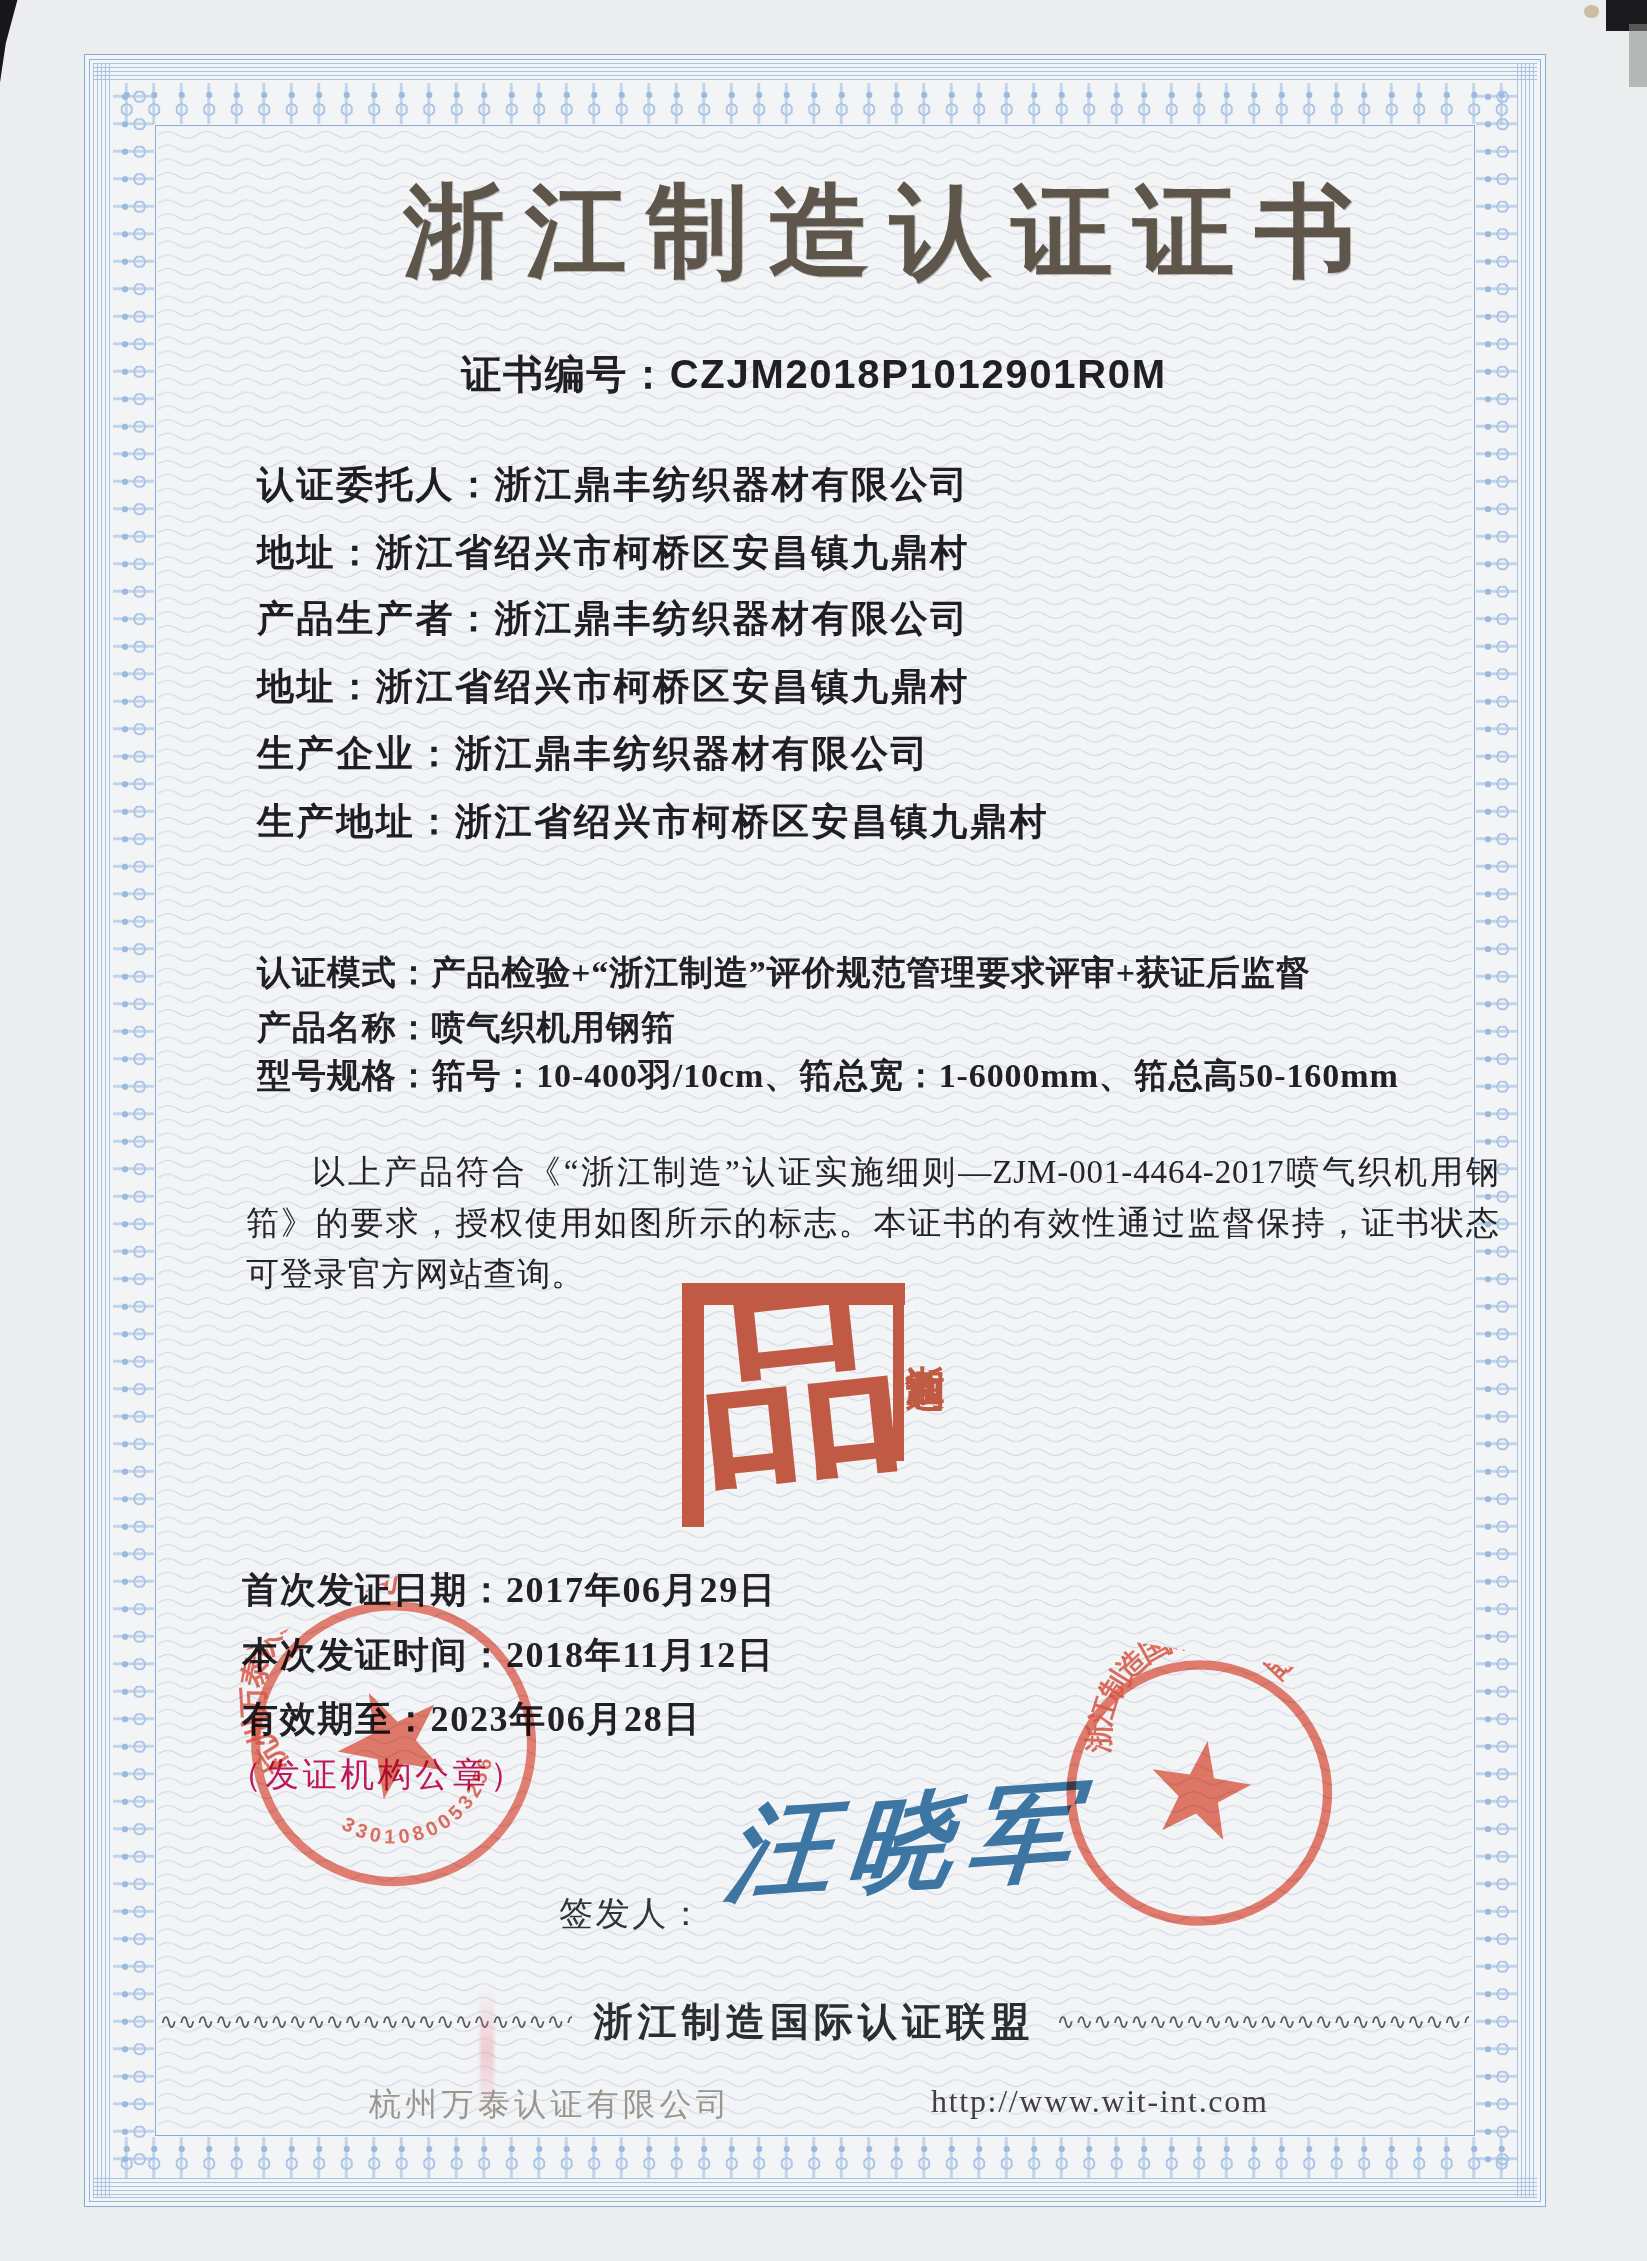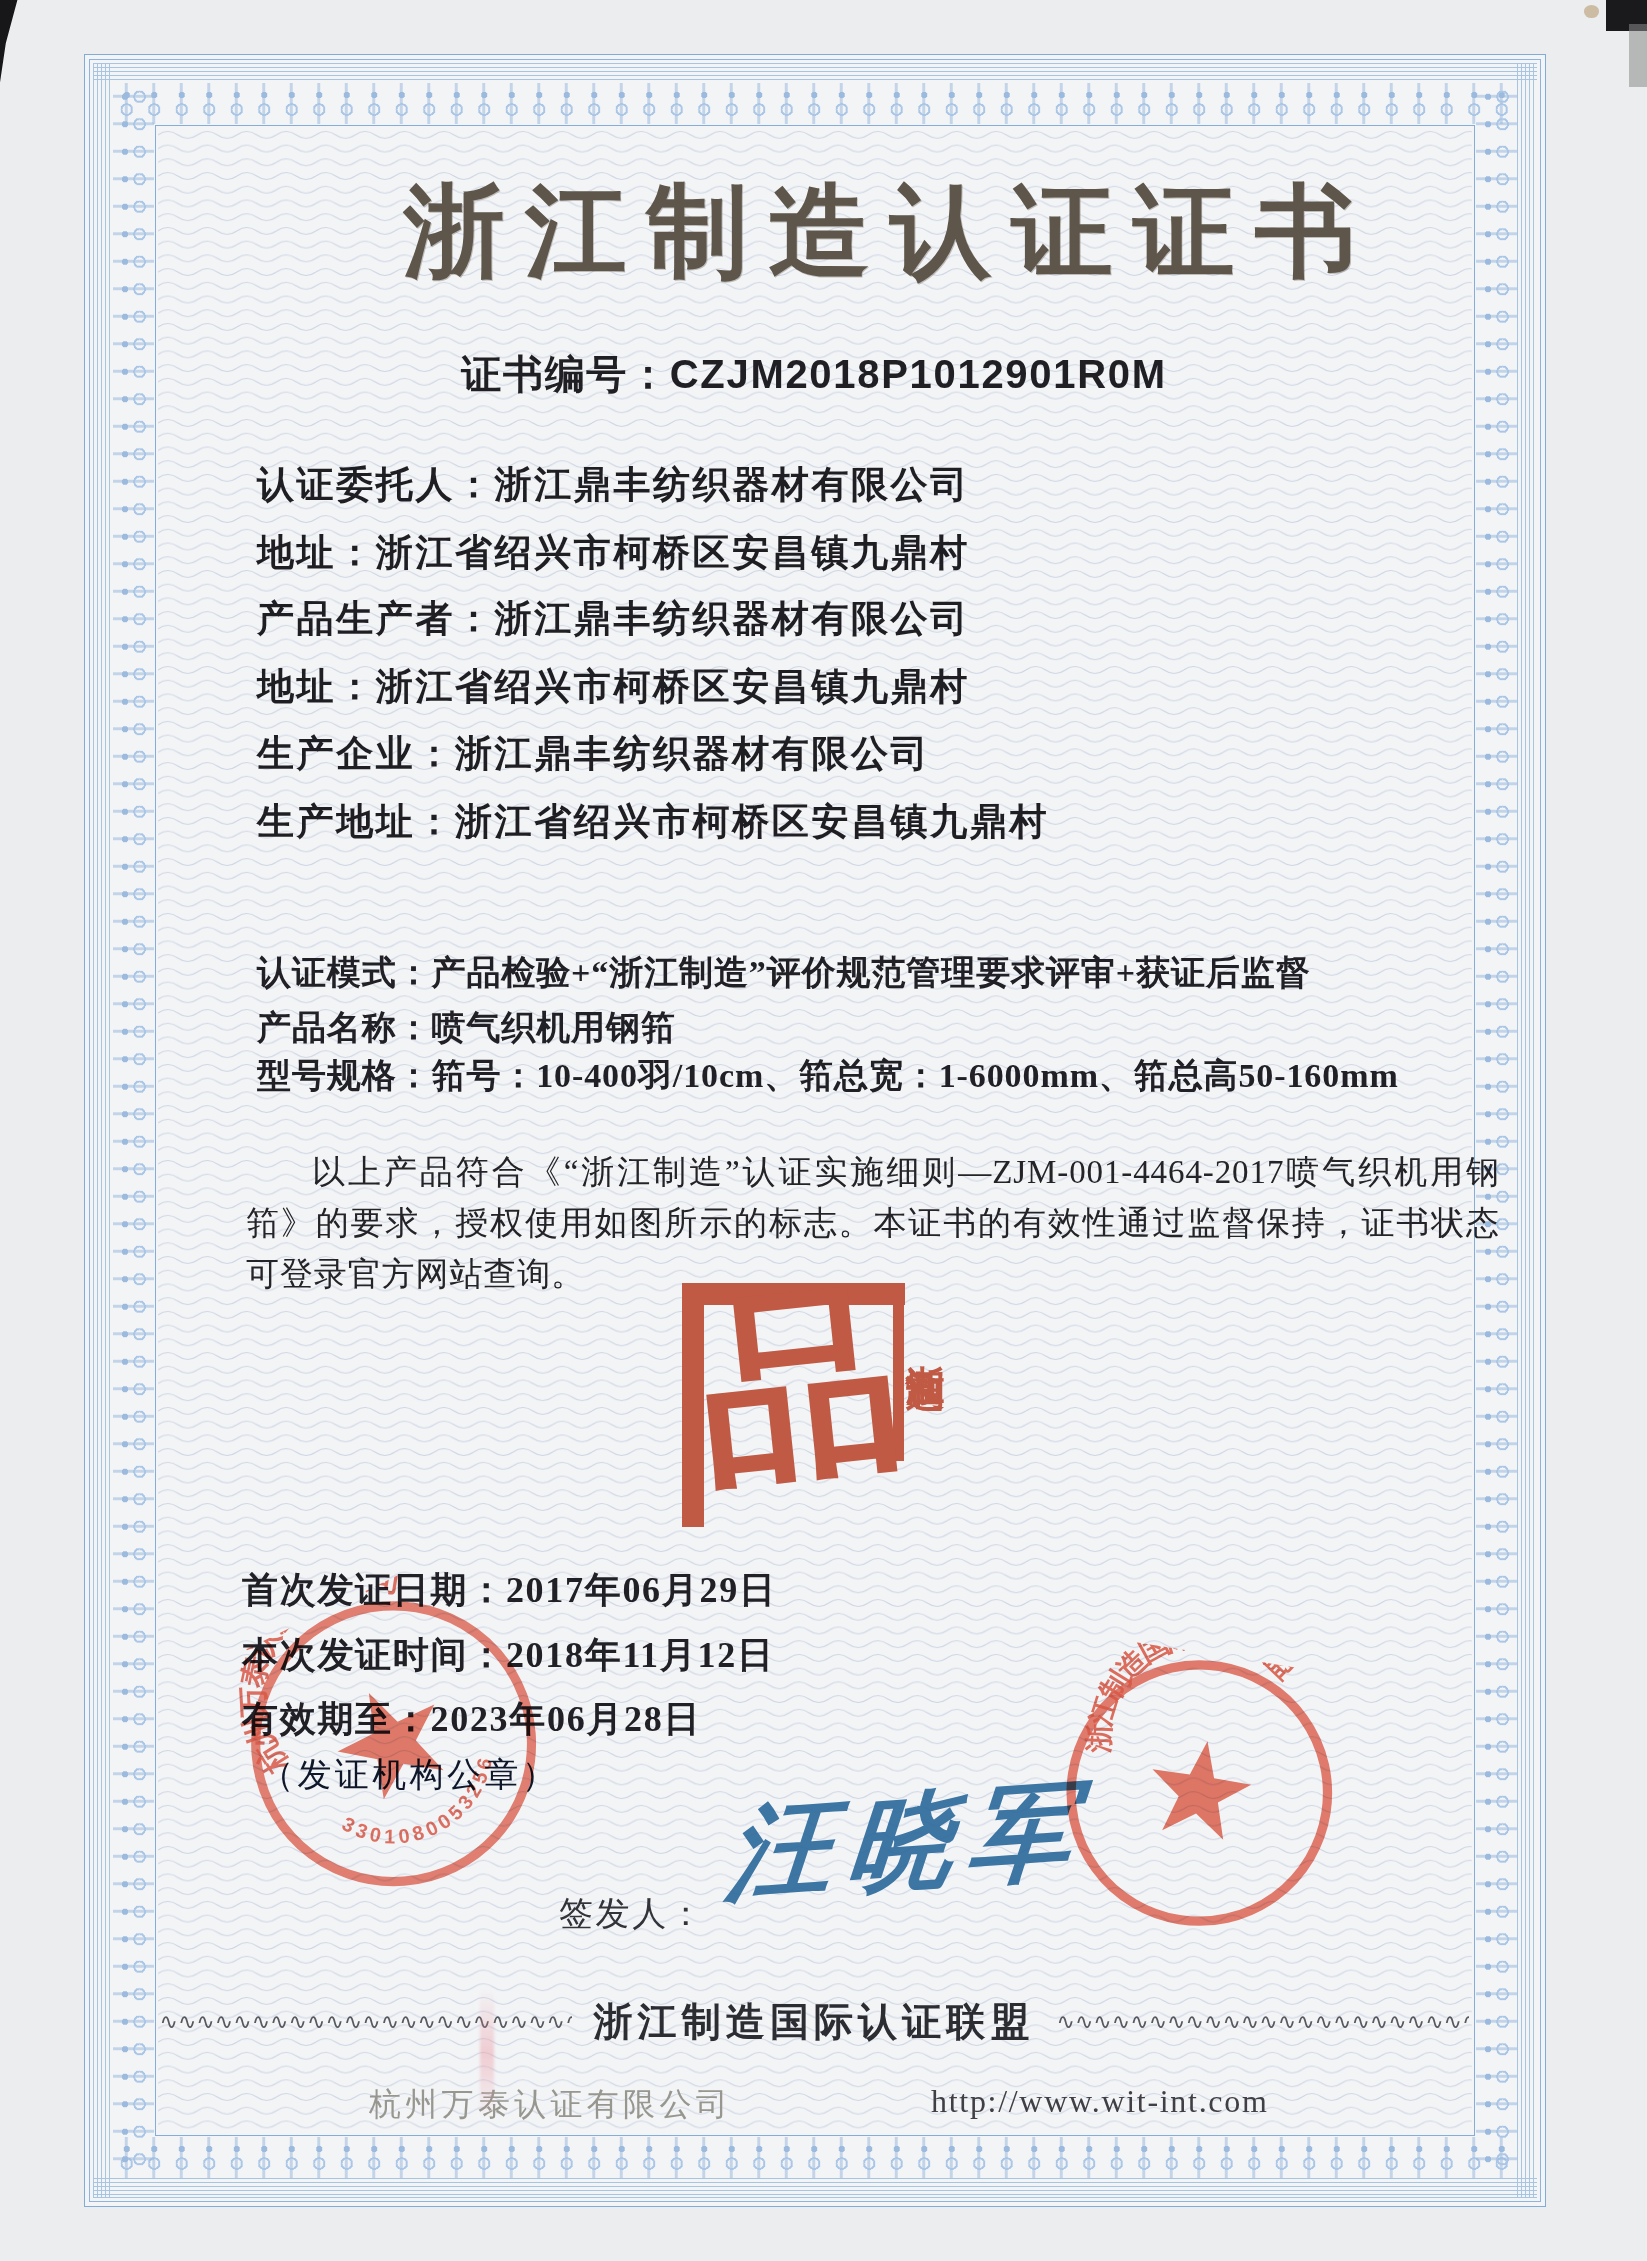--- a/index.html
+++ b/index.html
@@ -49,21 +49,21 @@
   .logo{position:absolute;left:682px;top:1283px;width:257px;height:249px;color:#c05a44;}
   .logo .bar{position:absolute;background:#c05a44;}
   .logo-glyph{position:absolute;left:17px;top:-6.9px;font-size:201px;font-weight:700;
               transform:rotate(-6deg);line-height:1.1;}
   .logo-vert{position:absolute;left:216px;top:51px;writing-mode:vertical-rl;
              font-size:39px;font-weight:700;letter-spacing:2.6px;}
   .logo-caption{position:absolute;left:24px;top:209px;font-size:29px;font-weight:700;letter-spacing:4.3px;
                 font-family:"Liberation Sans","DejaVu Sans",sans-serif;}
 
   .date-line{position:absolute;left:242px;font-size:36px;font-weight:700;color:#202026;letter-spacing:1.7px;white-space:nowrap;}
-  .seal-note{position:absolute;left:260px;top:1752px;font-size:34px;color:#0f172a;letter-spacing:3.4px;}
+  .seal-note{position:absolute;left:228px;top:1752px;font-size:34px;color:#be185d;letter-spacing:3.4px;}
   .issuer-label{position:absolute;left:559px;top:1891px;font-size:34px;color:#33333a;letter-spacing:2.6px;}
   .signature{position:absolute;left:725px;top:1772px;width:395px;height:189px;
              color:#2e6b9d;font-size:105px;font-weight:700;font-style:italic;
              transform:rotate(-4deg) skewX(-9deg);letter-spacing:15.4px;opacity:.92;}
 
   
   .seal{position:absolute;mix-blend-mode:multiply;opacity:.92;}
   .seal.left{left:245px;top:1594px;transform:rotate(-26deg);}
   .seal.right{left:1060px;top:1654px;transform:rotate(9deg);}
 

